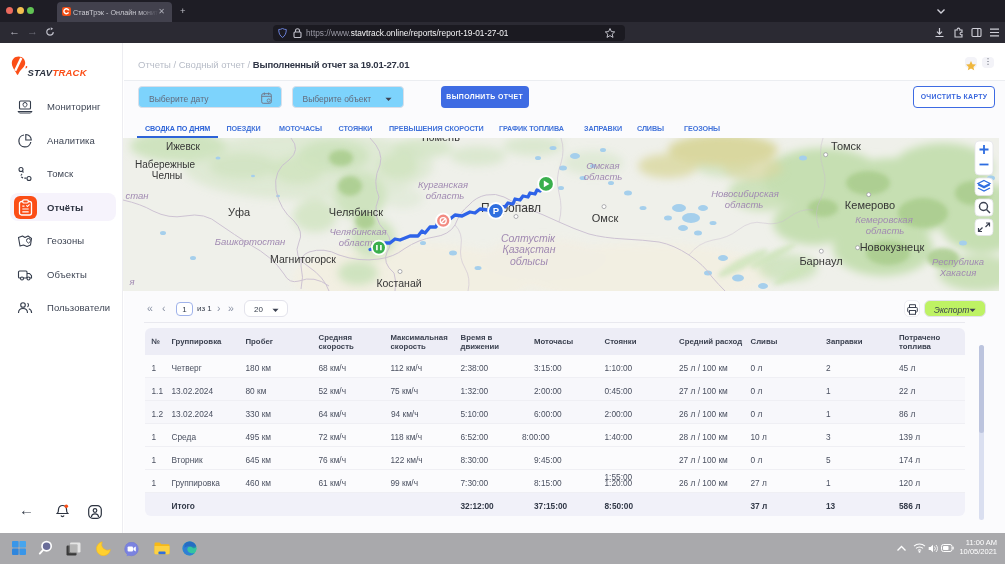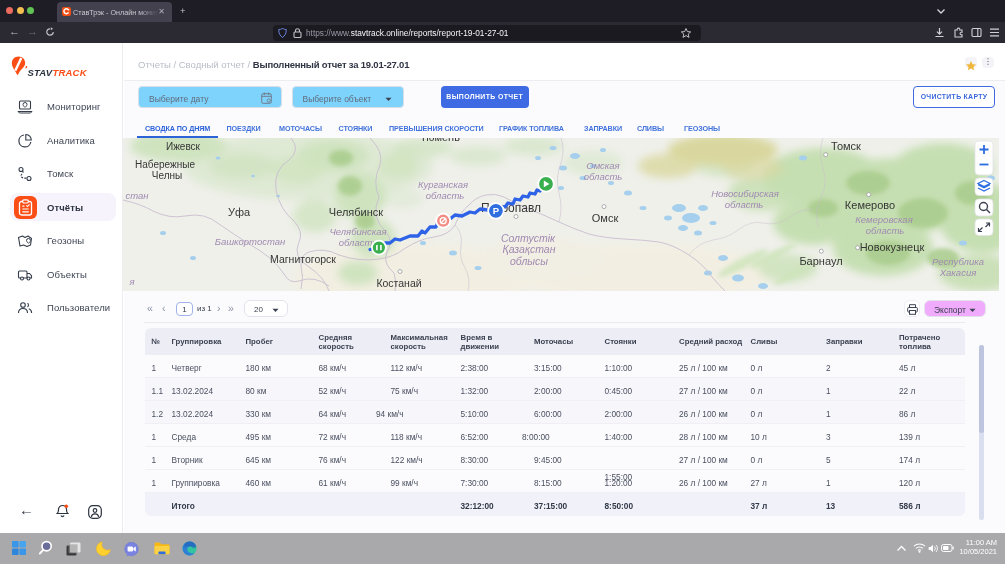--- a/index.html
+++ b/index.html
@@ -5,21 +5,21 @@
 * { margin:0; padding:0; box-sizing:border-box; }
 html,body { width:1005px; height:564px; overflow:hidden; }
 body { font-family:"Liberation Sans", sans-serif; position:relative; background:#fff; }
 .abs { position:absolute; }
 
 #tabstrip { left:0; top:0; width:1005px; height:21.5px; background:#1e1d25; }
 .tl { width:7px; height:7px; border-radius:50%; top:7.3px; }
 #tab { left:57px; top:2px; width:115px; height:19.5px; background:#42414d; border-radius:4px 4px 0 0; }
 #tab .ttl { position:absolute; left:16px; top:5.5px; font-size:7.2px; color:#c9c9d0; white-space:nowrap; width:88px; overflow:hidden; -webkit-mask-image:linear-gradient(90deg,#000 75%,transparent 97%); mask-image:linear-gradient(90deg,#000 75%,transparent 97%); }
 #navbar { left:0; top:21.5px; width:1005px; height:21px; background:#2b2a33; }
-#urlbar { left:273px; top:3px; width:428px; height:16px; background:#1b1a21; border-radius:4px; }
+#urlbar { left:273px; top:3px; width:352px; height:16px; background:#1b1a21; border-radius:4px; }
 .navic { color:#bfbfc9; font-size:11px; top:3px; }
 
 #sidebar { left:0; top:42.5px; width:123px; height:490.5px; background:#fff; border-right:1px solid #ededf1; z-index:5; }
 .mi { position:absolute; left:0; width:123px; height:20px; }
 .mi .ic { position:absolute; left:17px; top:2px; width:16px; height:16px; }
 .mi .tx { position:absolute; left:47px; top:4px; font-size:9.5px; color:#3e4554; letter-spacing:.1px; }
 #activepill { left:10px; top:150.5px; width:106px; height:28px; background:#f6f3fc; border-radius:8px; }
 #activeicon { left:14px; top:153px; width:23px; height:23px; background:#fb4e17; border-radius:6px; }
 .botic { top:503px; }
 
@@ -35,21 +35,21 @@
 #btnclear { left:789px; top:43.5px; width:82px; height:22px; background:#fff; border:1.4px solid #3e6be3; border-radius:4px; color:#3a67dd; font-size:6.9px; font-weight:bold; text-align:center; line-height:20px; letter-spacing:.3px; }
 .tab { position:absolute; top:81.5px; font-size:7.2px; font-weight:bold; color:#4273da; letter-spacing:-0.1px; white-space:nowrap; }
 #tabline { left:12.5px; top:93.5px; width:81px; height:2.5px; background:#2d63d8; }
 
 #map { left:-1px; top:95.5px; width:876px; height:153px; }
 
 .pgc { color:#8b93a5; font-size:10.5px; top:259px; }
 #pg1 { left:52px; top:259px; width:17px; height:14px; border:1px solid #9fb2ea; border-radius:4px; background:#fff; font-size:8px; color:#39404e; text-align:center; line-height:13px; }
 #pgsel { left:120px; top:257.5px; width:43.5px; height:17px; border:1px solid #e3e3ec; border-radius:6px; background:#fff; font-size:8px; color:#39404e; }
 #printer { left:780px; top:257.5px; width:15.5px; height:16.5px; background:#fff; border:1px solid #ededf3; border-radius:5px; }
-#export { left:800px; top:257.5px; width:62px; height:17px; border:1px solid #e3e3ec; border-radius:6px; background:#f0abfc; font-size:8.5px; color:#39404e; }
+#export { left:800px; top:257.5px; width:62px; height:17px; border:1px solid #e3e3ec; border-radius:6px; background:#bef264; font-size:8.5px; color:#39404e;font-style:italic; }
 #tline { left:20px; top:279.5px; width:821px; height:1px; background:#e9e9ef; }
 
 #tbl { left:21px; top:285.5px; width:819.5px; }
 .trow { position:absolute; left:0; width:819.5px; height:23px; border-bottom:1px solid #efeff4; }
 .trow span { position:absolute; top:7.5px; font-size:8.3px; color:#4a5060; white-space:nowrap; }
 #thead { left:21px; top:285.5px; width:819.5px; height:27px; background:#ededf6; border-radius:6px 6px 0 0; }
 #thead span { position:absolute; font-size:7.8px; font-weight:bold; color:#3c4251; line-height:9.5px; white-space:pre; }
 #itogo { background:#f1f1f9; border-bottom:none; border-radius:0 0 6px 6px; }
 #itogo span { font-weight:bold; color:#333a49; }
 .sub { background:#f7f7fb; }
@@ -496,21 +496,21 @@
         <span style="left: 534px;">27 л / 100 км</span>
         <span style="left: 605.5px;">0 л</span>
         <span style="left: 681px;">1</span>
         <span style="left: 754px;">22 л</span>
       </div>
       <div class="trow sub" style="top: 73px;">
         <span style="left: 6.5px;">1.2</span>
         <span style="left: 26.5px;">13.02.2024</span>
         <span style="left: 100.5px;">330 км</span>
         <span style="left: 173.5px;">64 км/ч</span>
-        <span style="left: 231px;">94 км/ч</span>
+        <span style="left: 246px;">94 км/ч</span>
         <span style="left: 315.5px;">5:10:00</span>
         <span style="left: 389px;">6:00:00</span>
         <span style="left: 459.5px;">2:00:00</span>
         <span style="left: 534px;">26 л / 100 км</span>
         <span style="left: 605.5px;">0 л</span>
         <span style="left: 681px;">1</span>
         <span style="left: 754px;">86 л</span>
       </div>
       <div class="trow" style="top: 96px;">
         <span style="left: 6.5px;">1</span>

